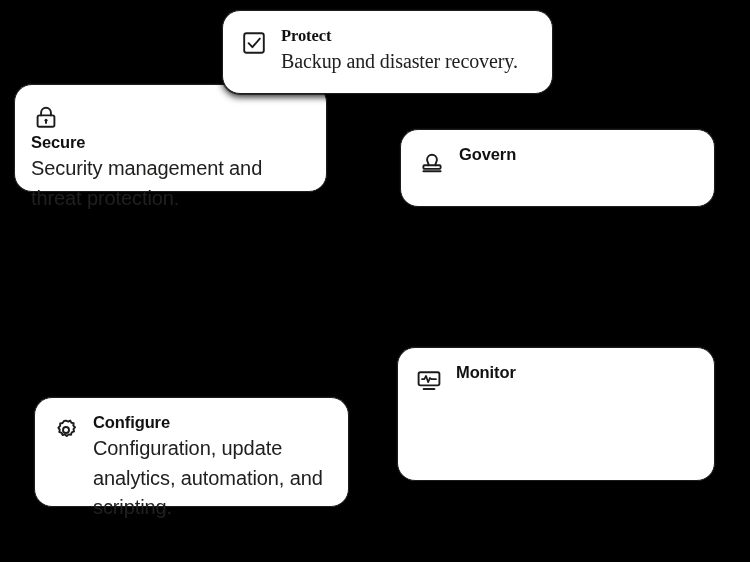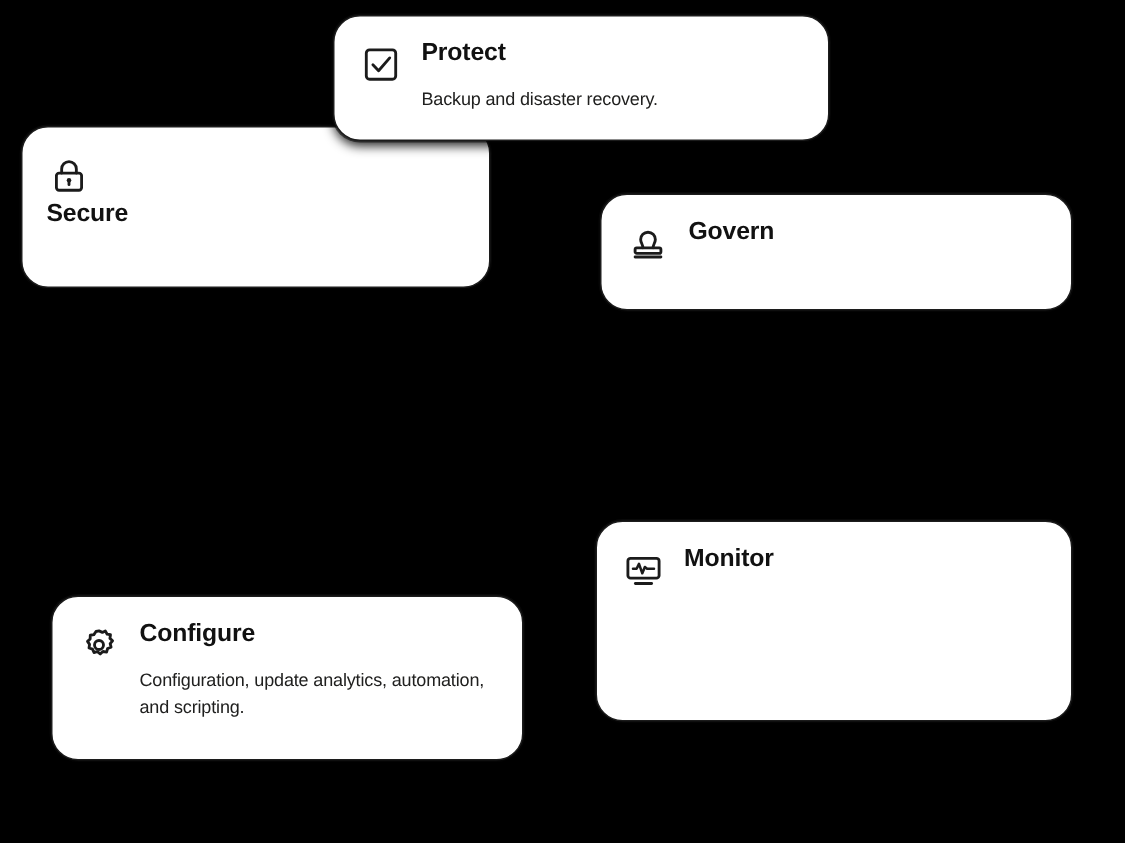--- a/index.html
+++ b/index.html
@@ -61,30 +61,30 @@
   .card-title {
     font-size: 16.5px;
     font-weight: bold;
     color: #111111;
     line-height: 1.28;
     letter-spacing: -0.1px;
     white-space: nowrap;
   }
 
   .card-desc {
-    font-size: 12px;
+    font-size: 20px;
     font-weight: normal;
     color: #20201f;
     line-height: 1.48;
     letter-spacing: -0.1px;
-    margin-top: 12px;
+    margin-top: 1px;
   }
 
   
-  #card-protect   { left: 222px; top: 10px;  width: 331px; height: 84px;  z-index: 5; }
+  #card-protect   { left: 222px; top: 10px;  width: 331px; height: 84px;  z-index: 5; font-family: Liberation Serif, serif; }
   #card-secure    { left: 14px;  top: 84px;  width: 313px; height: 108px; z-index: 4; flex-direction: column; }
   #card-govern    { left: 400px; top: 129px; width: 315px; height: 78px;  z-index: 4; }
   #card-monitor   { left: 397px; top: 347px; width: 318px; height: 134px; z-index: 5; }
   #card-configure { left: 34px;  top: 397px; width: 315px; height: 110px; z-index: 4; }
 
   #card-protect .card-desc,
   #card-govern  .card-desc { white-space: nowrap; }
 </style>
 </head>
 <body>
@@ -108,20 +108,21 @@
     <span class="card-icon">
       <svg viewBox="0 0 28 28" fill="none" stroke="currentColor" stroke-width="1.9" stroke-linecap="round" stroke-linejoin="round" aria-hidden="true">
         <rect x="5.6" y="12.4" width="16.8" height="11.4" rx="1.8"></rect>
         <path d="M9.1 12.4 V9.6 a4.9 4.9 0 0 1 9.8 0 V12.4"></path>
         <circle cx="14" cy="17.2" r="1.5" fill="currentColor" stroke="none"></circle>
         <path d="M14 18.4 V20.1"></path>
       </svg>
     </span>
     <div class="card-body">
       <div class="card-title">Secure</div>
+      <div class="card-desc">Security management and threat protection.</div>
     </div>
   </div>
 
   <div class="card" id="card-govern">
     <span class="card-icon">
       <svg viewBox="0 0 28 28" fill="none" stroke="currentColor" stroke-width="1.9" stroke-linecap="round" stroke-linejoin="round" aria-hidden="true">
         <path d="M10.6 17.2 c0-2.3-1.5-3.4-1.5-5.5 a4.9 4.9 0 0 1 9.8 0 c0 2.1-1.5 3.2-1.5 5.5"></path>
         <rect x="5.4" y="17.2" width="17.2" height="3.7" rx="1.1"></rect>
         <path d="M5.4 23.3 H22.6"></path>
       </svg>

